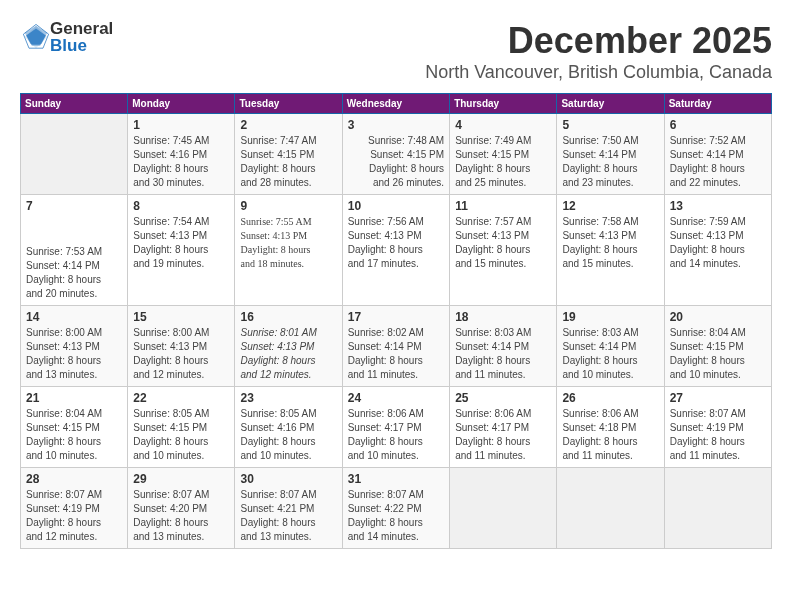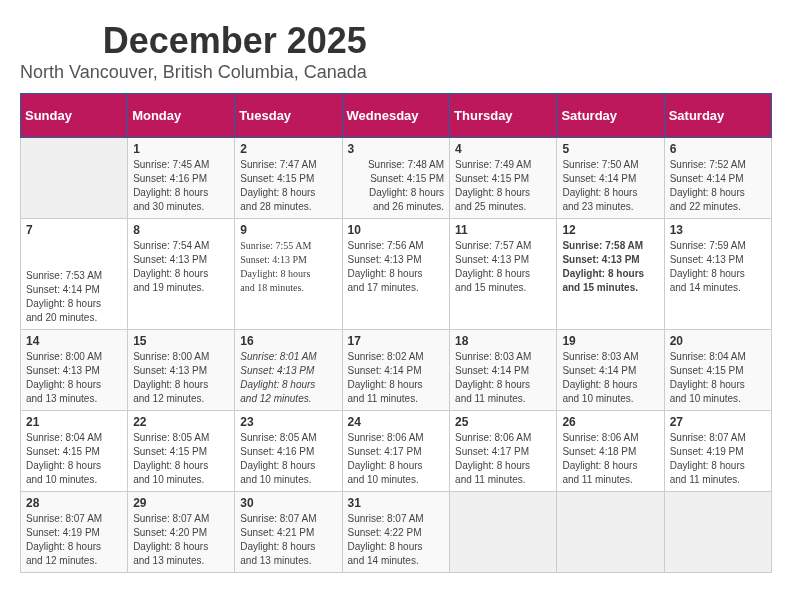--- a/index.html
+++ b/index.html
@@ -36,25 +36,25 @@
     .location-title {
       font-size: 18px;
       color: #555;
     }
     table {
       width: 100%;
       border-collapse: collapse;
       border: 1px solid #ccc;
     }
     thead tr th {
-      background-color: #be185d;
+      background-color: #701a75;
       color: #fff;
-      font-size: 13px;
+      font-size: 10px;
       font-weight: bold;
-      padding: 14px 4px;
+      padding: 4px 4px;
       text-align: left;
       border: 1px solid #1565a8;
     }
     tbody tr td {
       vertical-align: top;
       padding: 4px 5px;
       border: 1px solid #ccc;
       font-size: 10.5px;
       color: #333;
       width: 108px;
@@ -76,20 +76,36 @@
       color: #444;
     }
     .empty-cell {
       background: #f0f0f0 !important;
     }
   </style>
 </head>
 <body>
 
 <div class="header">
+  <div class="logo">
+    <svg class="logo-icon" viewBox="0 0 40 40" xmlns="http://www.w3.org/2000/svg">
+      <polygon points="20,4 36,20 20,36 4,20" fill="#1a6fbd" opacity="0.15"></polygon>
+      <polygon points="20,4 36,14 28,30 12,30 4,14" fill="#1a6fbd" opacity="0.4"></polygon>
+      <polygon points="20,8 34,18 26,32 14,32 6,18" fill="#1a6fbd" opacity="0.7"></polygon>
+      <polygon points="20,2 38,16 30,36 10,36 2,16" fill="none" stroke="#1a6fbd" stroke-width="1"></polygon>
+    </svg>
+    <div>
+      <div style="line-height:1">
+        <span style="font-size:17px;font-weight:bold;color:#333;">General</span>
+      </div>
+      <div style="line-height:1">
+        <span style="font-size:17px;font-weight:bold;color:#1a6fbd;">Blue</span>
+      </div>
+    </div>
+  </div>
   <div class="title-area">
     <div class="month-title">December 2025</div>
     <div class="location-title">North Vancouver, British Columbia, Canada</div>
   </div>
 </div>
 
 <table>
   <thead>
     <tr>
     <th>Sunday</th>
@@ -178,21 +194,21 @@
         </td>
         <td>
           <span class="day-number">11</span>
           <div class="day-info" style="white-space: pre-line;">Sunrise: 7:57 AM
 Sunset: 4:13 PM
 Daylight: 8 hours
 and 15 minutes.</div>
         </td>
         <td>
           <span class="day-number">12</span>
-          <div class="day-info" style="white-space: pre-line; font-weight: bold;">Sunrise: 7:58 AM
+          <div class="day-info" style="white-space: pre-line;">Sunrise: 7:58 AM
 Sunset: 4:13 PM
 Daylight: 8 hours
 and 15 minutes.</div>
         </td>
         <td>
           <span class="day-number">13</span>
           <div class="day-info" style="white-space: pre-line;">Sunrise: 7:59 AM
 Sunset: 4:13 PM
 Daylight: 8 hours
 and 14 minutes.</div>

